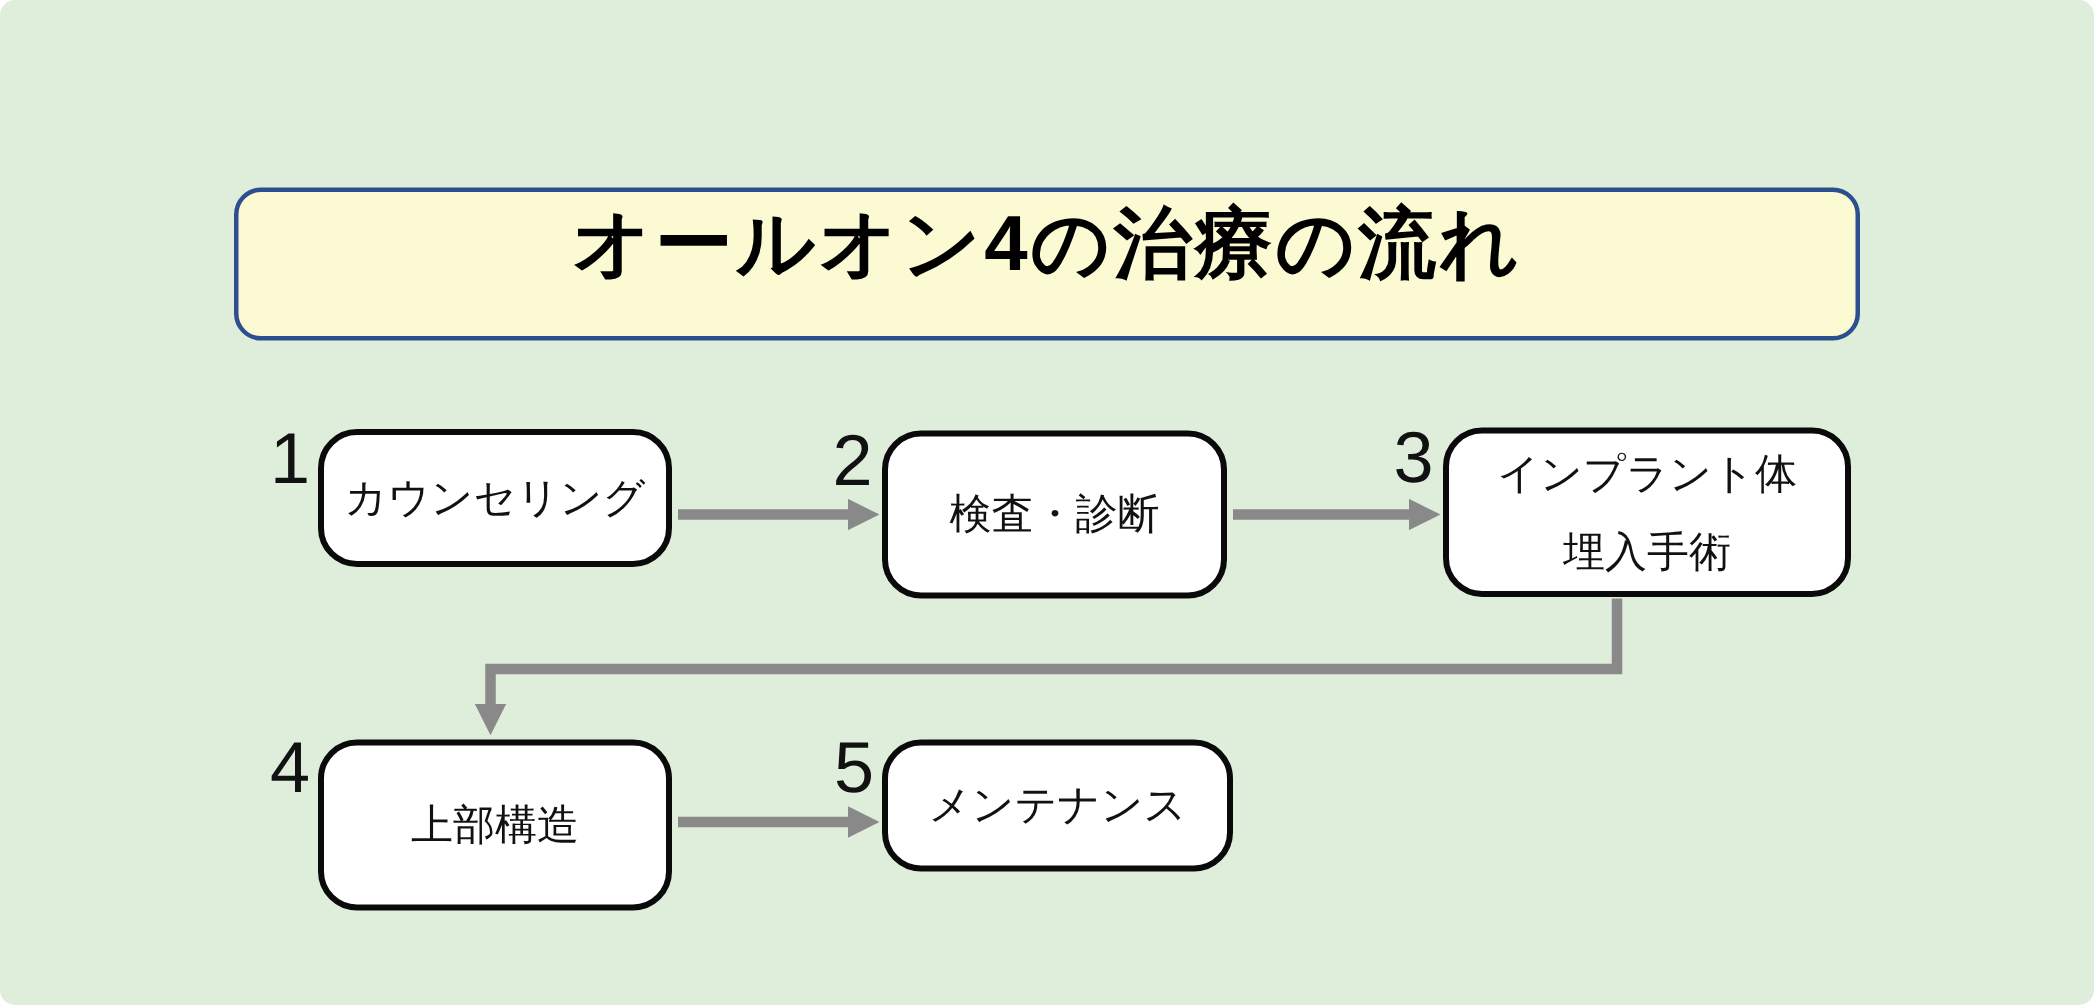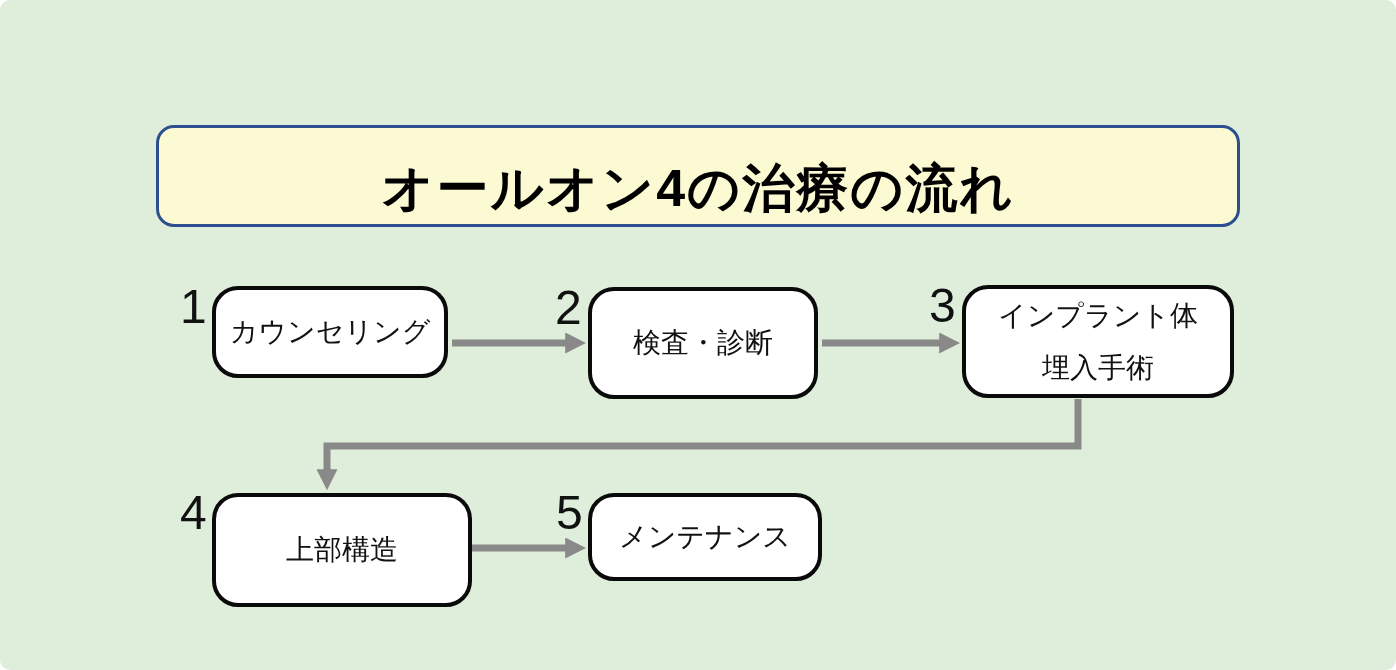--- a/index.html
+++ b/index.html
@@ -17,21 +17,21 @@
   .title-banner {
     position: absolute;
     left: 156px;
     top: 125px;
     width: 1084px;
     height: 102px;
     background: #fbfad2;
     border: 3px solid #2e4f8f;
     border-radius: 18px;
     display: flex;
-    align-items: flex-end;
+    align-items: flex-start;
     justify-content: center;
   }
   .title-text {
     font-size: 52px;
     font-weight: 700;
     letter-spacing: 2px;
     color: #000000;
     white-space: nowrap;
   }
   .step-box {
@@ -60,21 +60,21 @@
   .arrow-layer {
     position: absolute;
     left: 0; top: 0;
     width: 1396px;
     height: 670px;
     pointer-events: none;
   }
   #box1 { left: 212px; top: 286px; width: 236px; height: 92px; }
   #box2 { left: 588px; top: 287px; width: 230px; height: 112px; justify-content: center; }
   #box3 { left: 962px; top: 285px; width: 272px; height: 113px; }
-  #box4 { left: 212px; top: 493px; width: 260px; height: 114px; }
+  #box4 { left: 212px; top: 493px; width: 236px; height: 114px; }
   #box5 { left: 588px; top: 493px; width: 234px; height: 88px; }
   #num1 { left: 180px; top: 283px; }
   #num2 { left: 555px; top: 284px; }
   #num3 { left: 929px; top: 282px; }
   #num4 { left: 180px; top: 489px; }
   #num5 { left: 556px; top: 489px; }
 </style>
 </head>
 <body>
 

